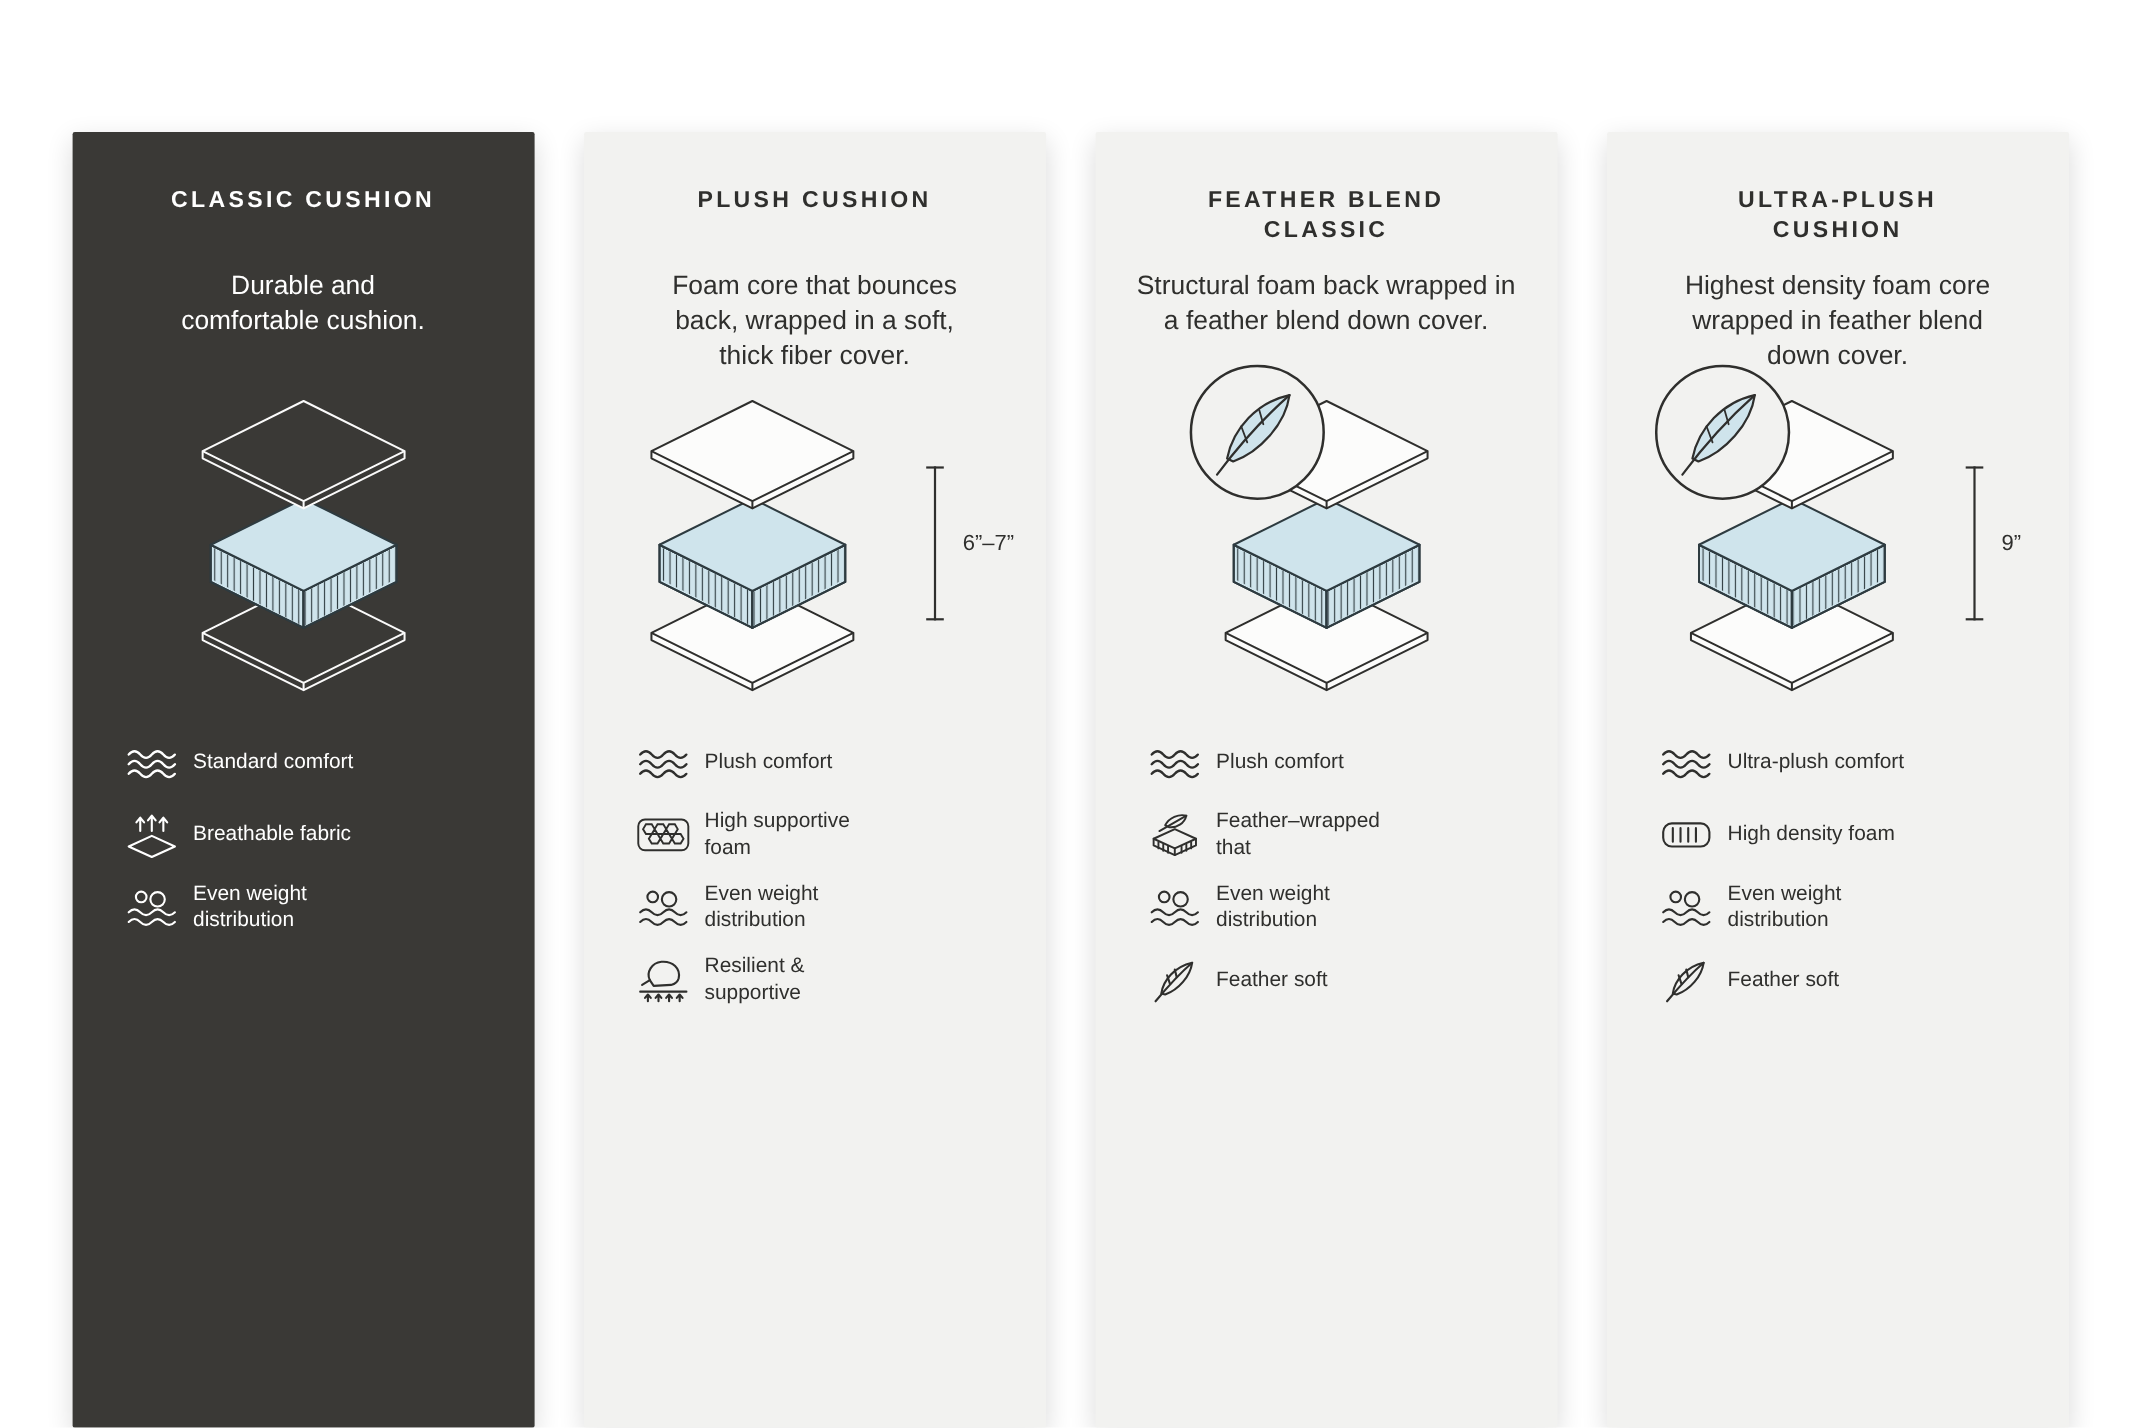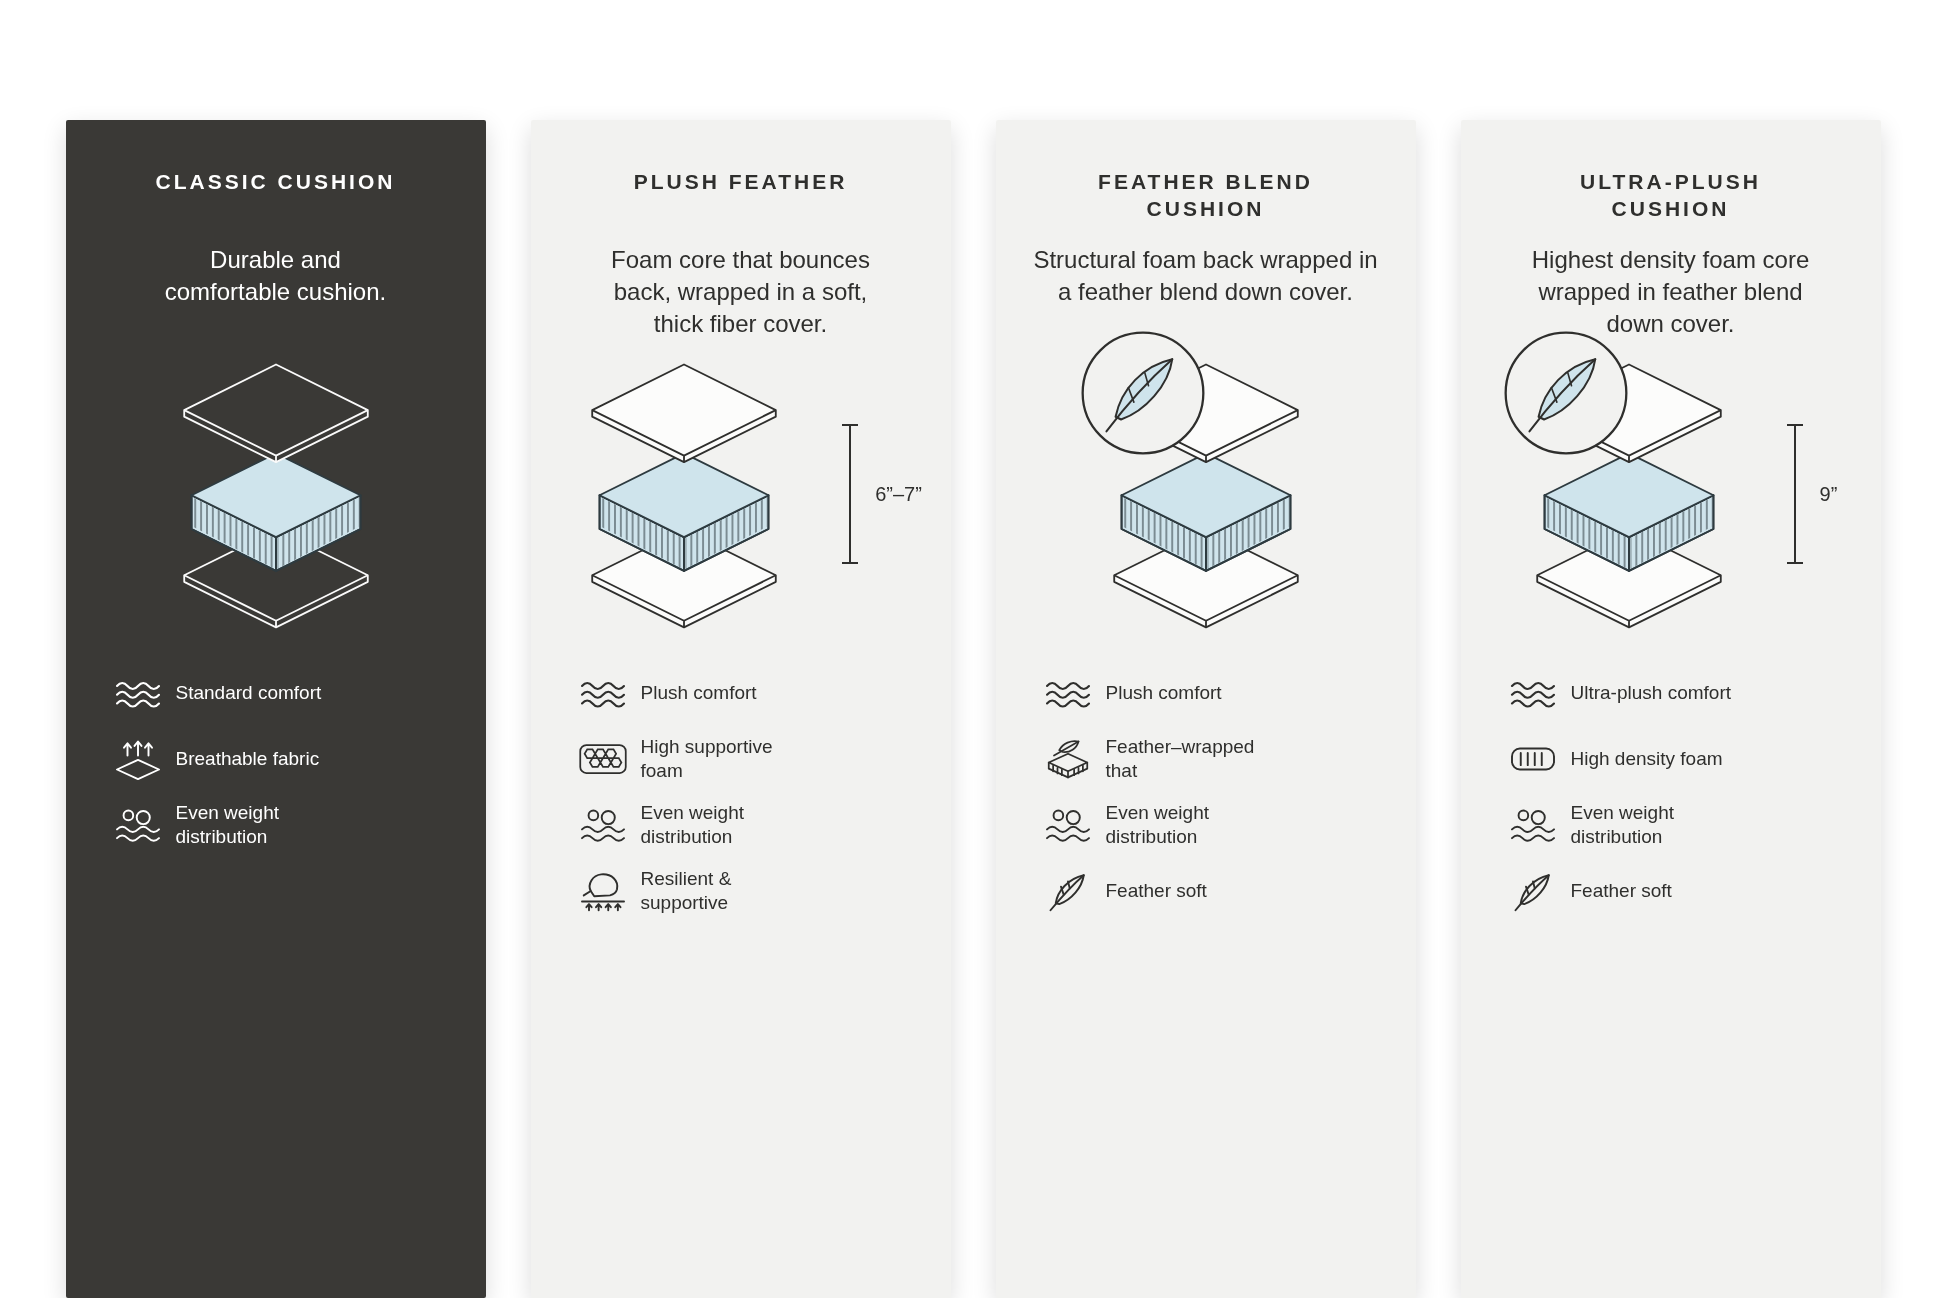--- a/index.html
+++ b/index.html
@@ -183,21 +183,21 @@
               <use href="#i-weight"></use>
             </svg>
           </span>
         <span class="flabel">Even weight
 distribution</span>
       </li>
     </ul>
   </section>
 
   <section class="card light">
-    <h2 class="card-title">PLUSH FEATHER</h2>
+    <h2 class="card-title">PLUSH CUSHION</h2>
     <p class="card-desc">Foam core that bounces
 back, wrapped in a soft,
 thick fiber cover.</p>
     <div class="illus">
       <div class="cushion-wrap">
         <svg class="cushion-svg">
             <use href="#sym-cushion"></use>
           </svg>
       </div>
       <div class="measure">
@@ -239,21 +239,21 @@
             </svg>
           </span>
         <span class="flabel">Resilient &amp;
 supportive</span>
       </li>
     </ul>
   </section>
 
   <section class="card light">
     <h2 class="card-title">FEATHER BLEND
-CUSHION</h2>
+CLASSIC</h2>
     <p class="card-desc">Structural foam back wrapped in
 a feather blend down cover.</p>
     <div class="illus">
       <div class="cushion-wrap">
         <svg class="cushion-svg">
             <use href="#sym-cushion"></use>
           </svg>
         <svg class="badge">
             <use href="#sym-badge"></use>
           </svg>

